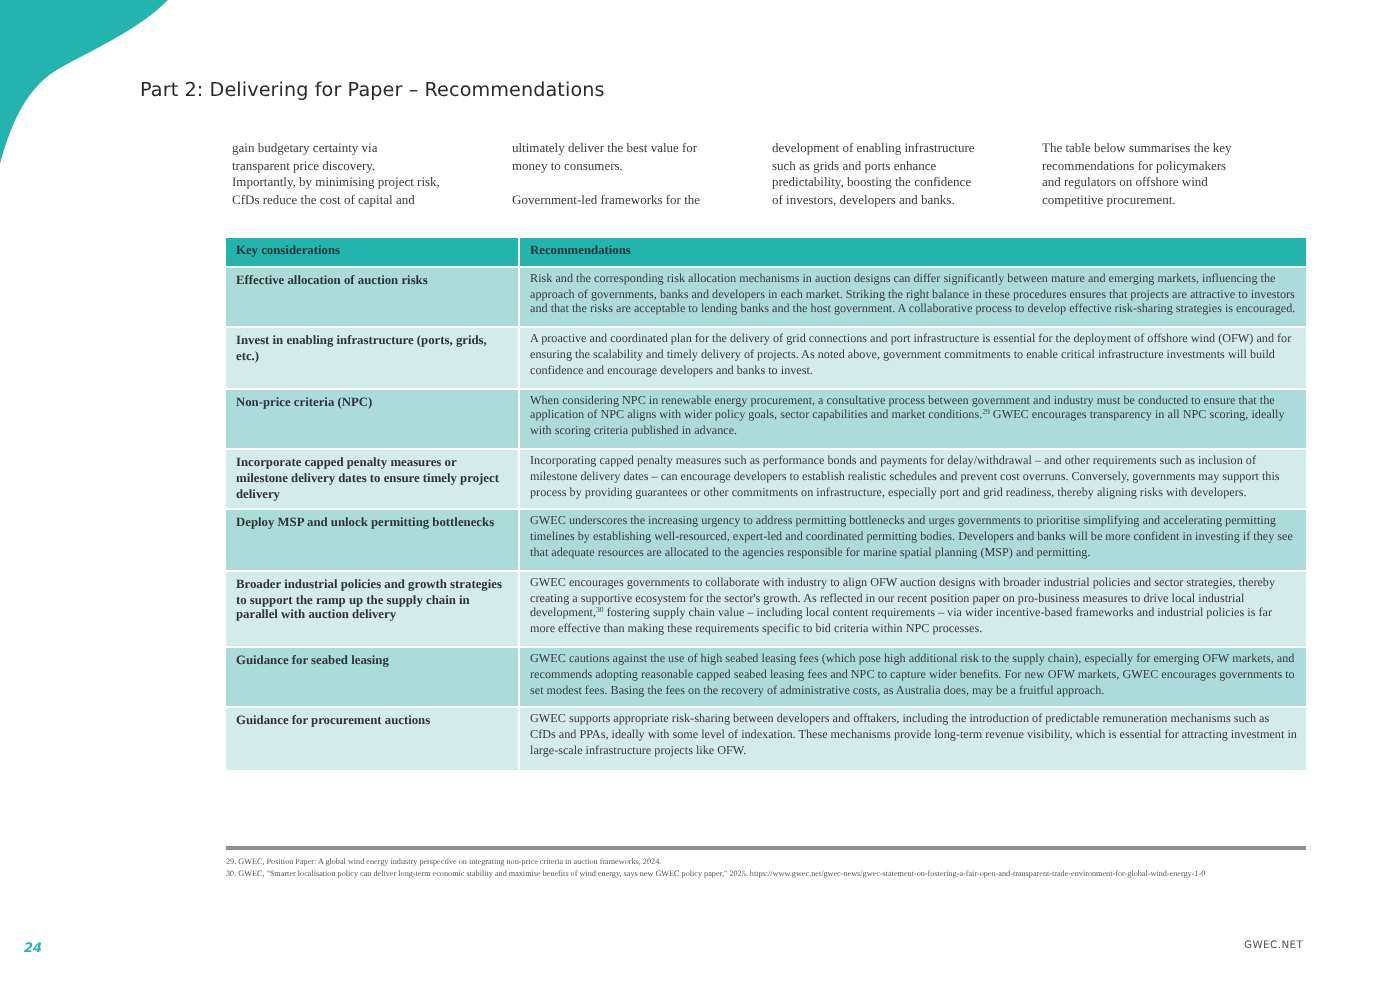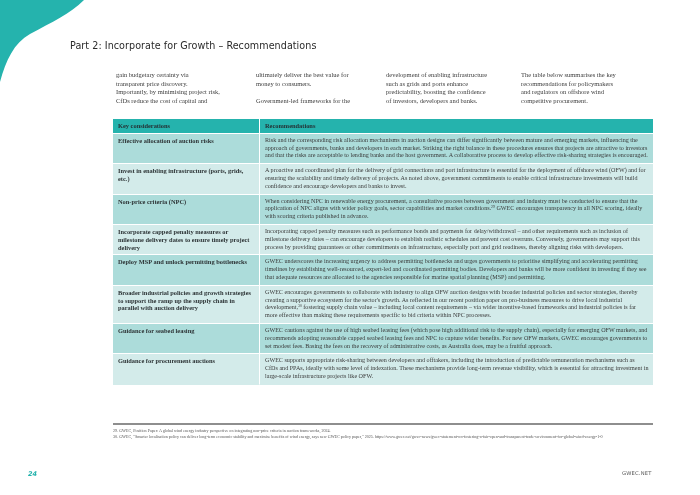--- a/index.html
+++ b/index.html
@@ -45,37 +45,37 @@
   tr.last td { border-bottom: 1.5px solid #d3ebea; }
 
   .rule { position: absolute; left: 113px; top: 423px; width: 540px; height: 1.5px; background: #8e8e8e; }
 
   .footnotes {
     position: absolute; left: 113px; top: 428px; width: 560px;
     font-size: 4.1px; line-height: 5.6px; color: #555555;
   }
 
   .page-num {
-    position: absolute; left: 28px; top: 470px;
+    position: absolute; left: 12px; top: 470px;
     font-family: "DejaVu Sans", sans-serif; font-size: 6.5px; font-weight: bold; color: #25b3ad; font-style: italic;
   }
   .site {
     position: absolute; left: 622px; top: 470px;
     font-family: "DejaVu Sans", sans-serif; font-size: 5.2px; color: #555555; letter-spacing: 0.2px;
   }
   sup { font-size: 3.8px; vertical-align: 2px; line-height: 0; }
 </style>
 </head>
 <body>
 
 <svg class="corner" viewBox="0 0 100 85" width="100" height="85">
   <path d="M0 0 L84 0 C70 14 52 22 30 34 C14 43 6 60 0 82 Z" fill="#25b3ad"></path>
 </svg>
 
-<div class="page-title">Part 2: Incorporate for Growth – Recommendations</div>
+<div class="page-title">Part 2: Delivering for Paper – Recommendations</div>
 
 <div class="intro">
   <div class="intro-col" style="left:0px;">
     <p>gain budgetary certainty via
 transparent price discovery.
 Importantly, by minimising project risk,
 CfDs reduce the cost of capital and</p>
   </div>
   <div class="intro-col" style="left:140px;">
     <p>ultimately deliver the best value for

